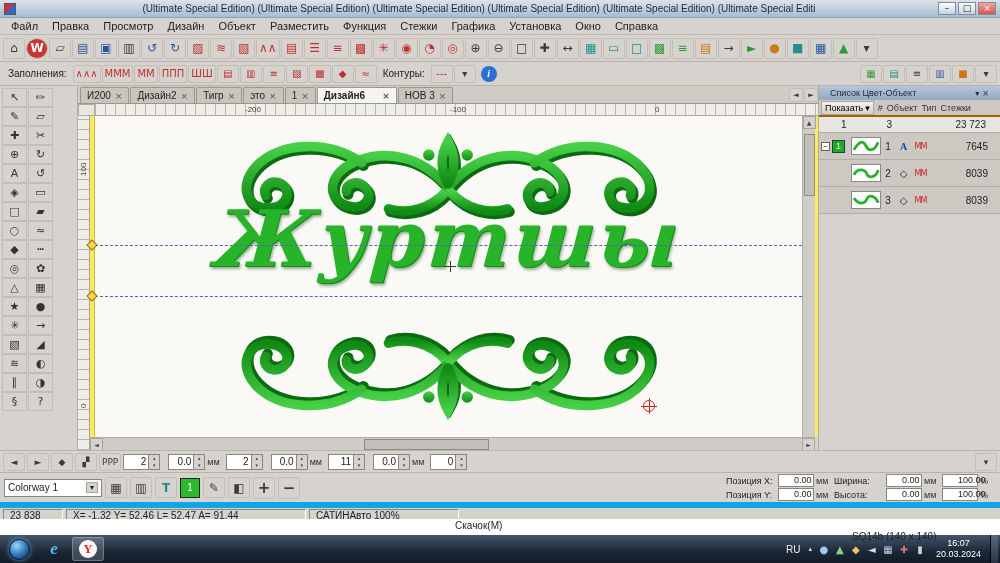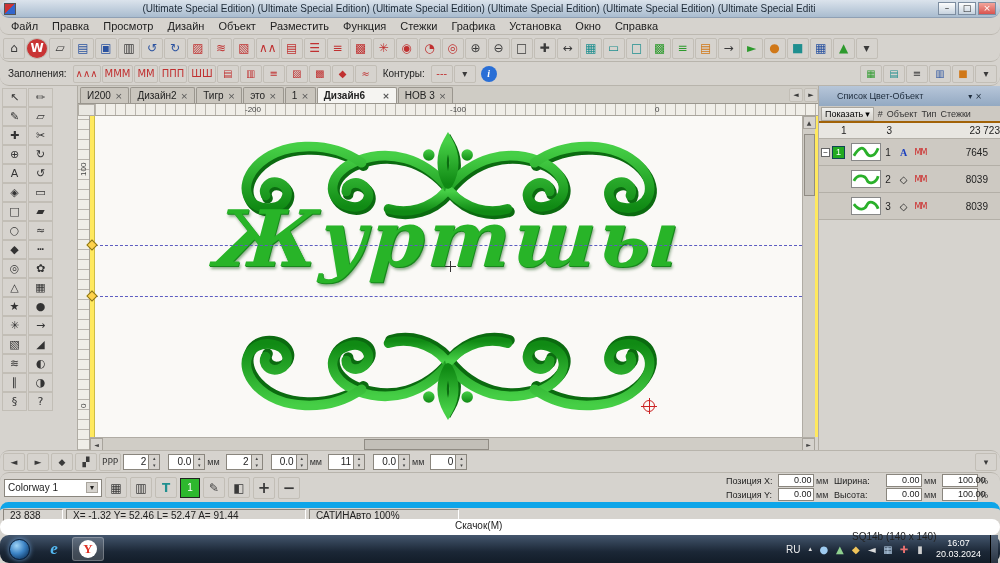--- a/index.html
+++ b/index.html
@@ -1,19 +1,19 @@
 <!DOCTYPE html>
 <html><head>
 <meta charset="utf-8">
 <style>
   * { box-sizing: border-box; margin: 0; padding: 0; }
   html,body { width:1000px; height:563px; overflow:hidden; }
   body { font-family:"Liberation Sans",sans-serif; font-size:11px; color:#222; }
   .app { width:1000px; height:563px; display:flex; flex-direction:column; background:#d6d3ce; overflow:hidden; }
-  .app > * { flex:none;border-radius:9px; }
+  .app > * { flex:none; }
 
   
   .titlebar { height:18px; background:linear-gradient(#dbe3ec,#a9bccf); display:flex; align-items:center; padding:0 4px; border-bottom:1px solid #8fa0b4; }
   .app-icon { width:12px; height:12px; background:linear-gradient(135deg,#c33 50%,#36c 50%); border:1px solid #555; margin-right:4px; }
   .title-text { flex:1; text-align:center; font-size:10px; color:#1d2936; white-space:nowrap; overflow:hidden; }
   .win-controls { display:flex; gap:2px; }
   .winbtn { width:18px; height:13px; border:1px solid #7d8da0; background:linear-gradient(#fdfdfd,#c7d3df); font-size:9px; line-height:10px; text-align:center; font-family:"DejaVu Sans",sans-serif; }
   .winbtn.close { background:linear-gradient(#f2a59b,#d9534f); color:#fff; }
 
   
@@ -69,28 +69,28 @@
   .ornament { position:absolute; }
   .origin { position:absolute; left:548px; top:284px; width:12px; height:12px; border:1px solid #cc2222; border-radius:50%; }
   .origin::before { content:""; position:absolute; left:5px; top:-3px; width:1px; height:16px; background:#cc2222; }
   .origin::after { content:""; position:absolute; top:5px; left:-3px; height:1px; width:16px; background:#cc2222; }
   .cursorx { position:absolute; left:350px; top:145px; width:11px; height:11px; }
   .cursorx::before { content:""; position:absolute; left:5px; top:0; width:1px; height:11px; background:#333; }
   .cursorx::after { content:""; position:absolute; top:5px; left:0; height:1px; width:11px; background:#333; }
 
   
   .rightpanel { width:182px; background:#d6d3ce; border-left:1px solid #b0aca4; display:flex; flex-direction:column; font-size:10px; }
-  .rp-header { height:20px; background:linear-gradient(#b7c6d9,#93a9c2); display:flex; align-items:center; padding:0 18px; font-size:9px; color:#1c2a3a; }
+  .rp-header { height:14px; background:linear-gradient(#b7c6d9,#93a9c2); display:flex; align-items:center; padding:0 11px; font-size:9px; color:#1c2a3a; }
   .rp-hbtns { margin-left:auto; display:flex; gap:3px; font-family:"DejaVu Sans",sans-serif; font-size:8px; }
   .rp-toolbar { height:17px; display:flex; align-items:center; background:#cdc9c2; border-bottom:2px solid #a16207; padding:0 2px; gap:4px; }
   .rp-show { font-size:9px; height:14px; border:1px solid #a9a59d; background:linear-gradient(#f2f1ee,#d4d1ca); display:inline-flex; align-items:center; gap:2px; padding:0 3px; }
   .rp-col { font-size:9px; color:#333; }
   .rp-summary { height:16px; display:flex; align-items:center; background:#e8e6e1; border-bottom:1px solid #b3afa7; font-size:10px; }
   .rp-summary .s1 { margin-left:22px; } .rp-summary .s2 { margin-left:40px; }
-  .rp-summary .st { margin-left:auto; }
+  .rp-summary .st { margin-left:auto; margin-right:14px; }
   .rp-row { height:27px; display:flex; align-items:center; background:#cdc9c2; border-bottom:1px solid #b3afa7; }
   .chipcell { width:32px; display:flex; align-items:center; gap:2px; padding-left:2px; }
   .expander { width:9px; height:9px; border:1px solid #666; background:#fff; font-size:8px; line-height:7px; text-align:center; }
   .chip { width:13px; height:13px; background:#22aa22; border:1px solid #145; color:#fff; font-size:9px; display:flex; align-items:center; justify-content:center; }
   .thumb { width:30px; height:18px; background:#fff; border:1px solid #888; display:flex; align-items:center; justify-content:center; }
   .onum { width:14px; text-align:center; }
   .oicon { width:17px; text-align:center; font-family:"DejaVu Sans",sans-serif; }
   .oicon.lett { color:#1a3fbf; font-weight:bold; font-family:"Liberation Serif",serif; }
   .oicon.red { color:#cc2222; font-size:8px; letter-spacing:-1px; }
   .ost { margin-left:auto; margin-right:12px; }

